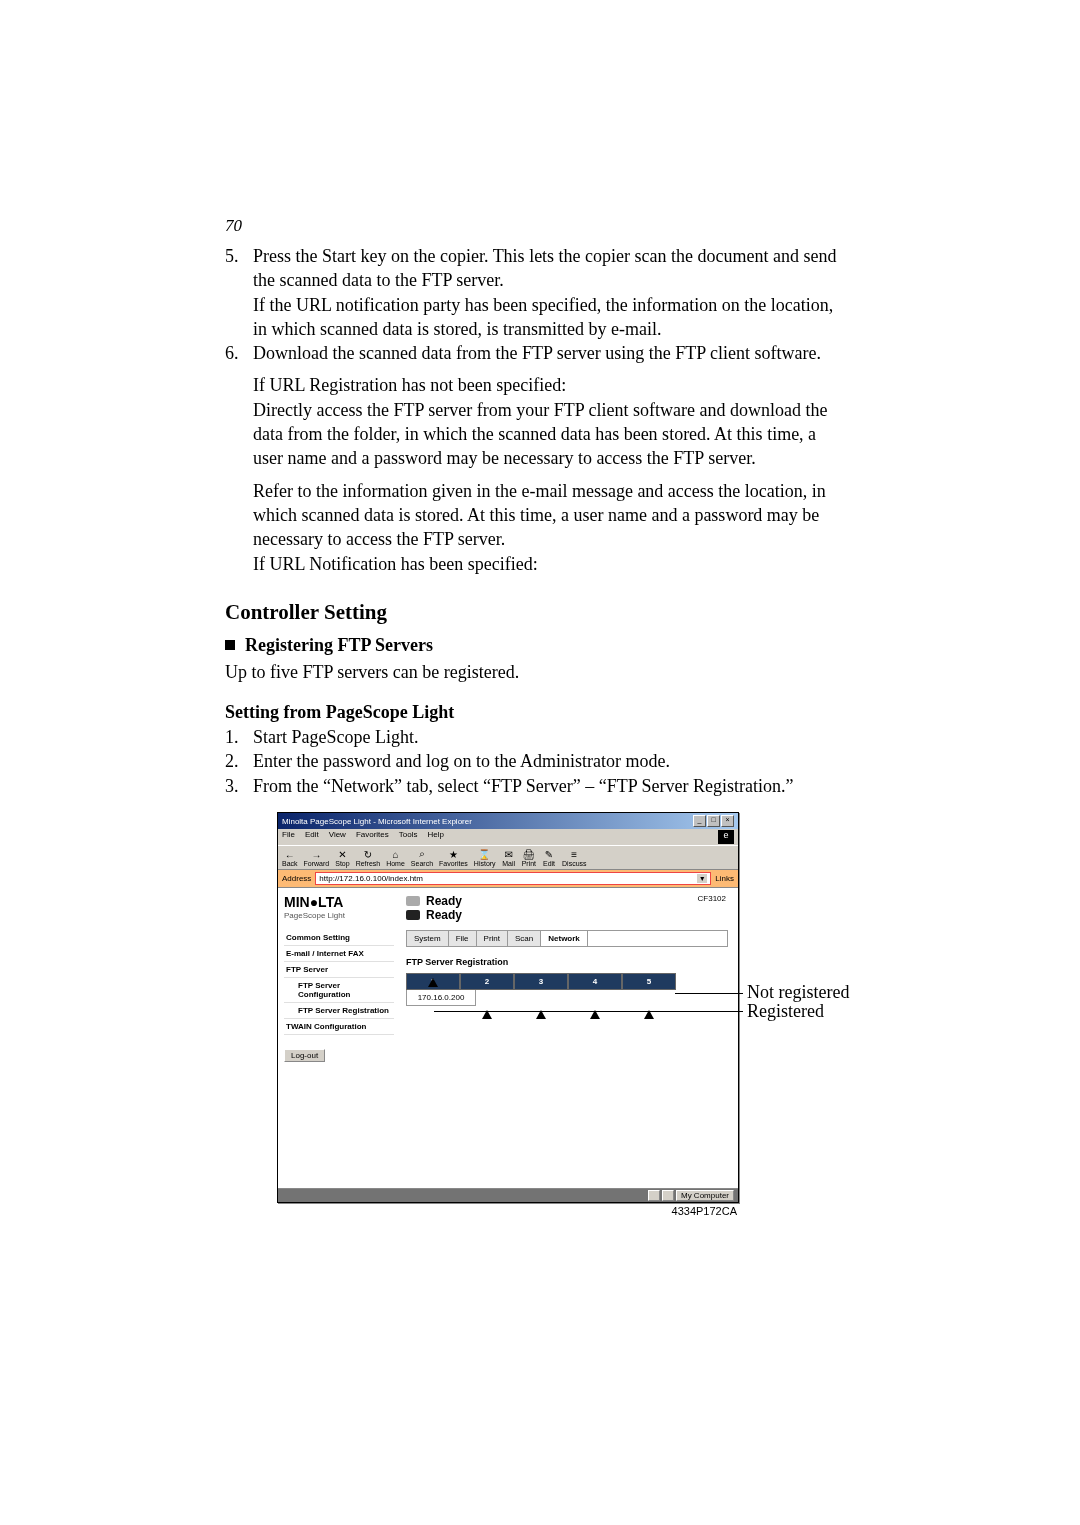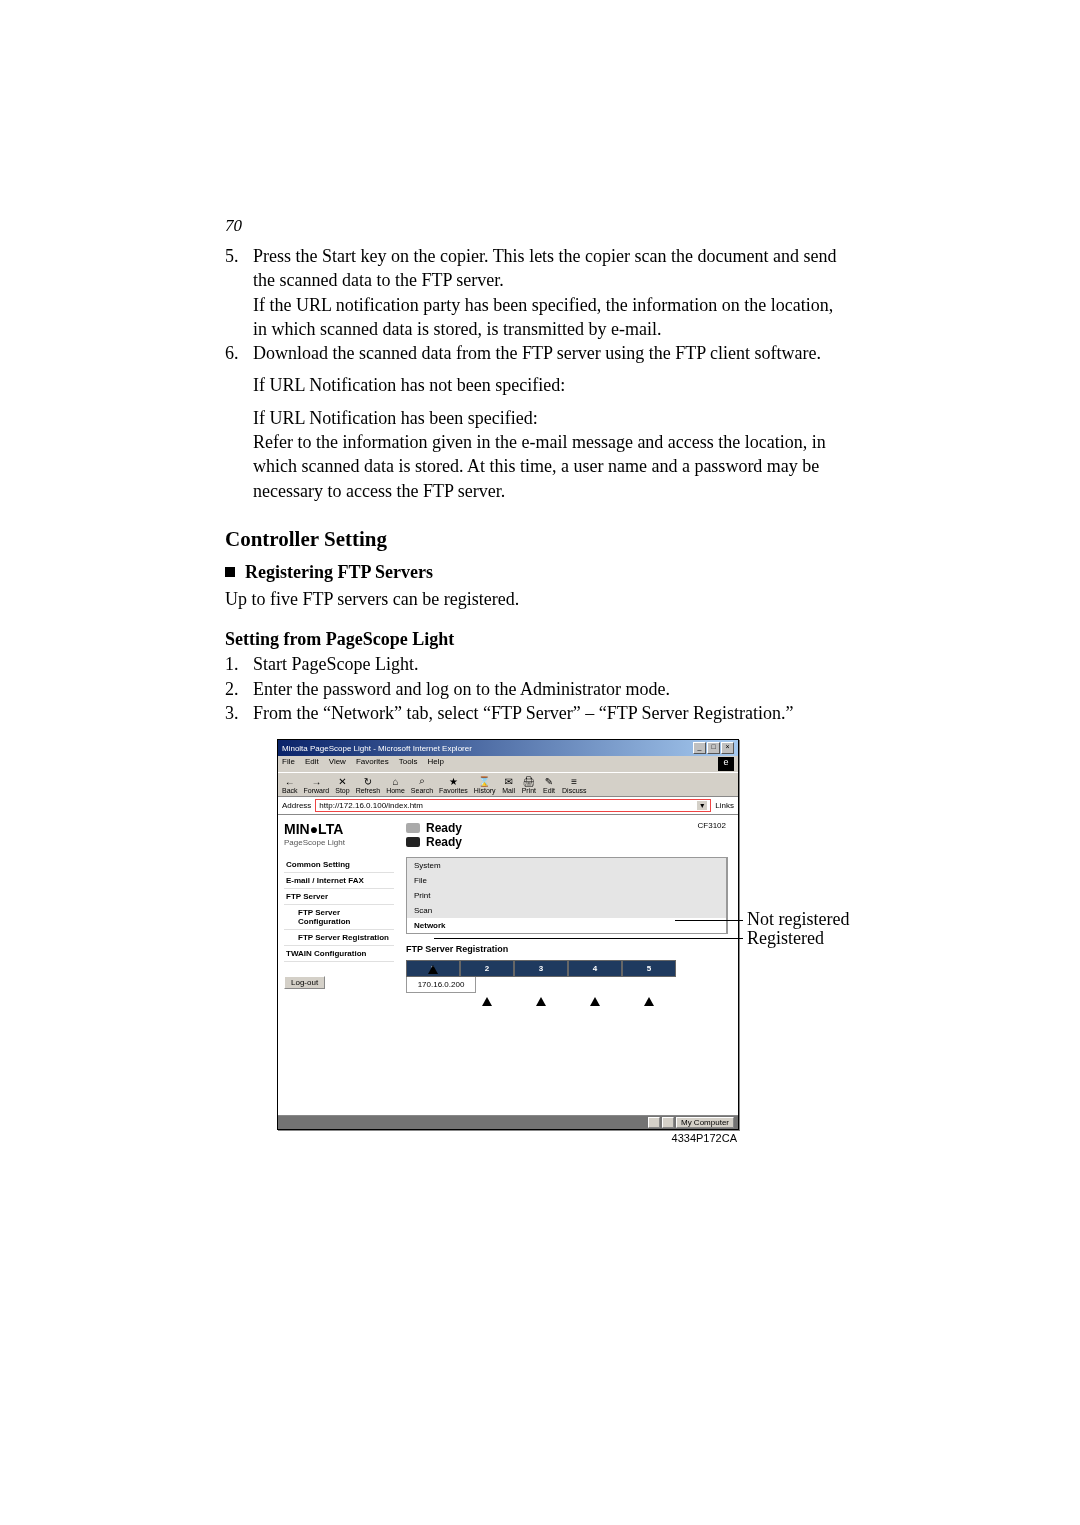--- a/index.html
+++ b/index.html
@@ -154,21 +154,21 @@
     }
     .tb-icon {
       width: 14px;
       height: 12px;
       display: flex;
       align-items: center;
       justify-content: center;
       font-size: 10px;
     }
     .ie-addressbar {
-      background: #ffffff;
+      background: #fdba74;
       padding: 2px 4px;
       display: flex;
       align-items: center;
       gap: 4px;
       border-bottom: 1px solid #888;
     }
     .addr-input {
       flex: 1;
       background: #fff;
       border: 1px solid #ef4444;
@@ -243,21 +243,20 @@
       position: absolute;
       right: 12px;
       top: 6px;
       font-size: 8px;
     }
     .tabbar {
       border: 1px solid #999;
       display: flex;
       margin-top: 8px;
       font-size: 8px;
-      flex-direction: column;
     }
     .tab {
       padding: 3px 7px;
       border-right: 1px solid #999;
       background: #e5e5e5;
     }
     .tab.active-dark {
       background: #fff;
       font-weight: bold;
     }
@@ -349,26 +348,27 @@
     <div class="list-num">5.</div>
     <div class="list-text" style="white-space: pre-line;">Press the Start key on the copier.  This lets the copier scan the document and send the scanned data to the FTP server.
 If the URL notification party has been specified, the information on the location, in which scanned data is stored, is transmitted by e-mail.</div>
   </div>
   <div class="list-item">
     <div class="list-num">6.</div>
     <div class="list-text">Download the scanned data from the FTP server using the FTP client software.</div>
   </div>
 
   <div class="indented-block">
-    <div>If URL Notification has not been specified:</div>
+    <div>If URL Registration has not been specified:</div>
+    <div>Directly access the FTP server from your FTP client software and download the data from the folder, in which the scanned data has been stored.  At this time, a user name and a password may be necessary to access the FTP server.</div>
   </div>
 
   <div class="indented-block">
+    <div>Refer to the information given in the e-mail message and access the location, in which scanned data is stored.  At this time, a user name and a password may be necessary to access the FTP server.</div>
     <div>If URL Notification has been specified:</div>
-    <div>Refer to the information given in the e-mail message and access the location, in which scanned data is stored.  At this time, a user name and a password may be necessary to access the FTP server.</div>
   </div>
 
   <div class="h2">Controller Setting</div>
 
   <div class="h3-row">
     <div class="h3-square"></div>
     <div>Registering FTP Servers</div>
   </div>
   <div class="body-text">Up to five FTP servers can be registered.</div>
 

